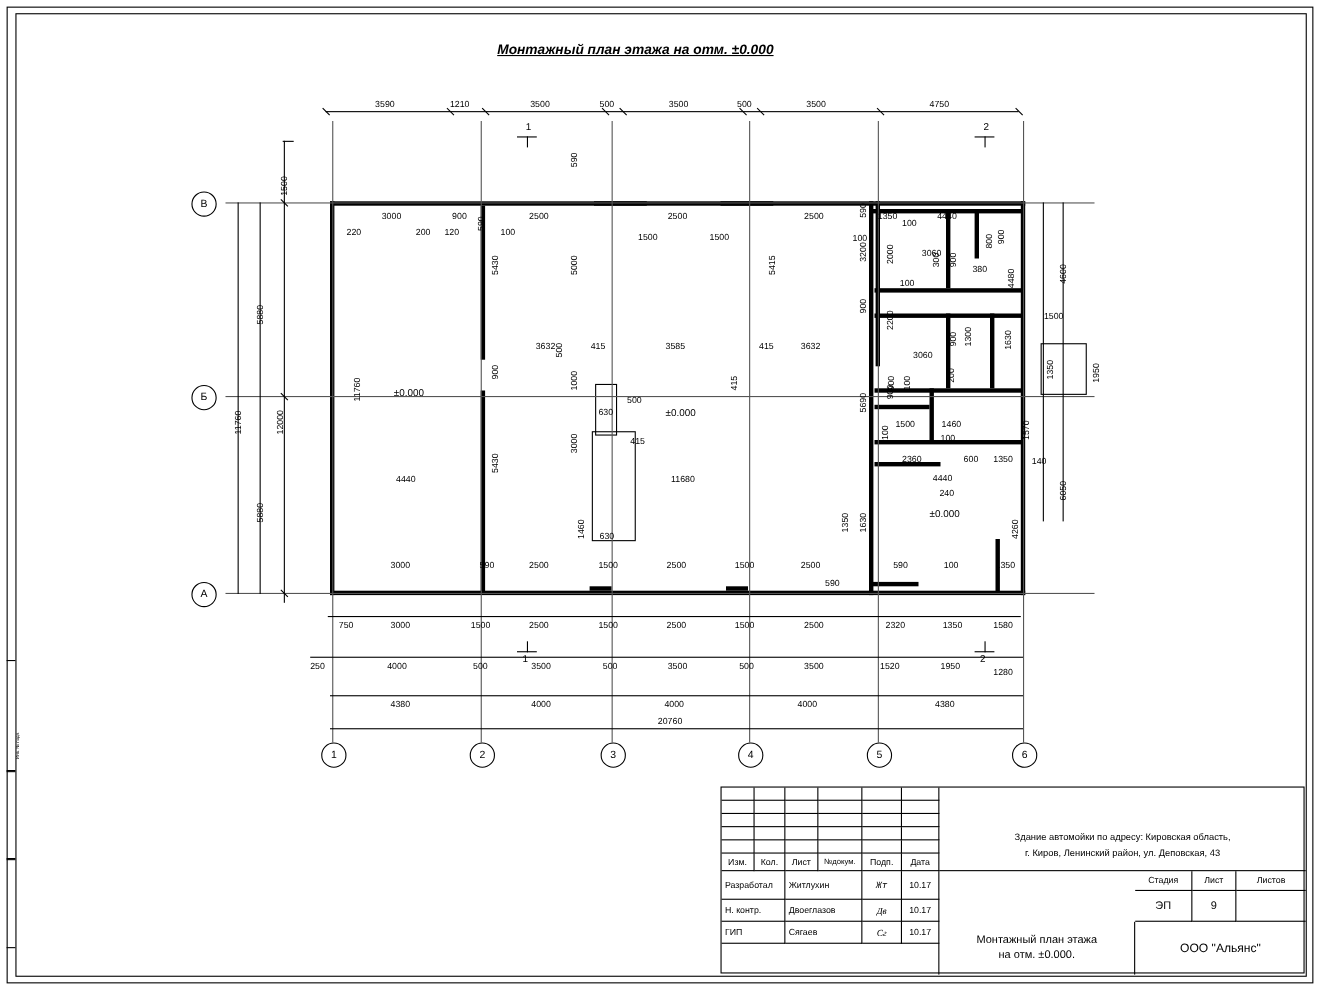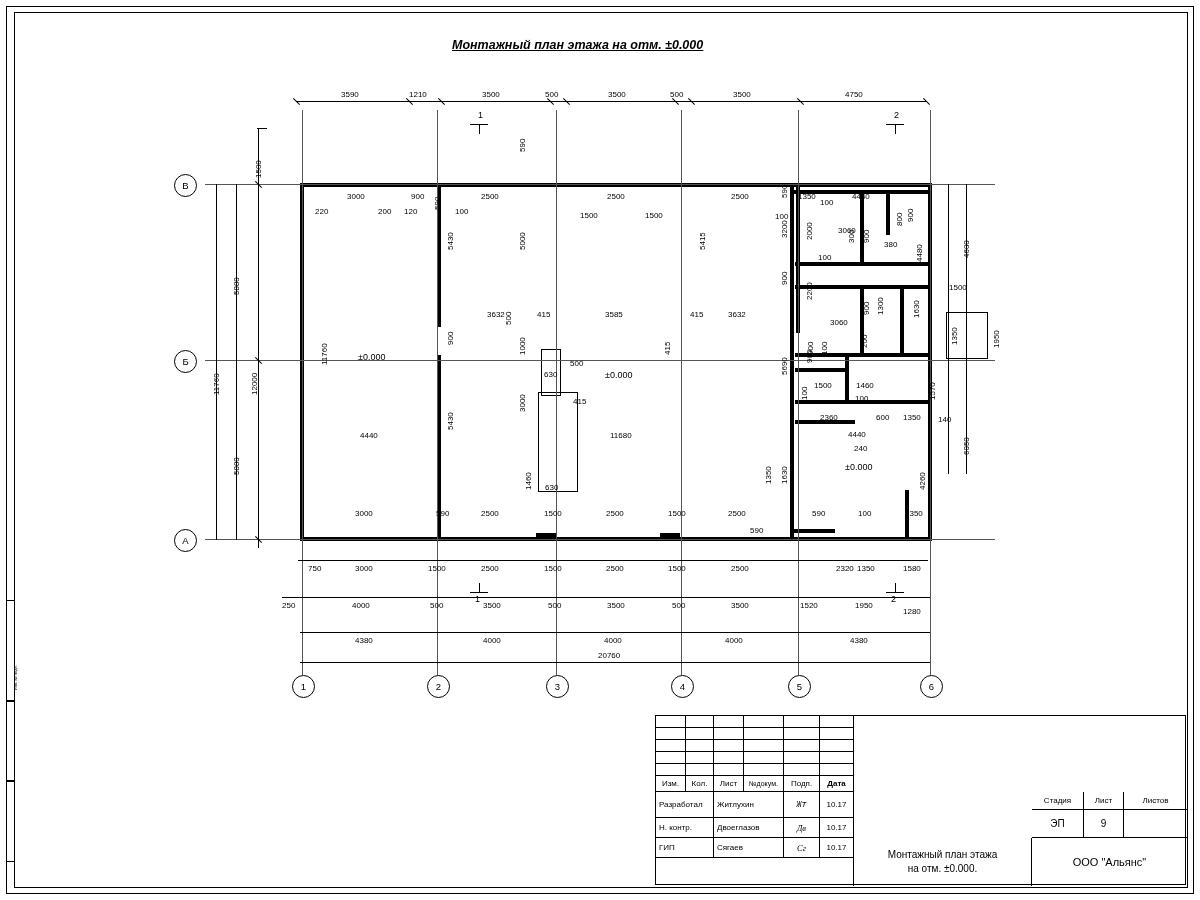--- a/index.html
+++ b/index.html
@@ -304,21 +304,21 @@
   <div class="ln hl" style="left:300px;top:662px;width:630px;"></div>
 
   <div class="dim" style="left:308px;top:564px;">750</div>
   <div class="dim" style="left:355px;top:564px;">3000</div>
   <div class="dim" style="left:428px;top:564px;">1500</div>
   <div class="dim" style="left:481px;top:564px;">2500</div>
   <div class="dim" style="left:544px;top:564px;">1500</div>
   <div class="dim" style="left:606px;top:564px;">2500</div>
   <div class="dim" style="left:668px;top:564px;">1500</div>
   <div class="dim" style="left:731px;top:564px;">2500</div>
-  <div class="dim" style="left:836px;top:564px;text-align:center;">2320</div>
+  <div class="dim" style="left:805px;top:564px;text-align:center;">2320</div>
   <div class="dim" style="left:857px;top:564px;">1350</div>
   <div class="dim" style="left:903px;top:564px;">1580</div>
 
   <div class="dim" style="left:282px;top:601px;">250</div>
   <div class="dim" style="left:352px;top:601px;">4000</div>
   <div class="dim" style="left:430px;top:601px;">500</div>
   <div class="dim" style="left:483px;top:601px;">3500</div>
   <div class="dim" style="left:548px;top:601px;">500</div>
   <div class="dim" style="left:607px;top:601px;">3500</div>
   <div class="dim" style="left:672px;top:601px;">500</div>
@@ -377,40 +377,44 @@
     <div class="cell" style="left:58px;top:48px;width:30px;height:12px;"></div>
     <div class="cell" style="left:88px;top:48px;width:40px;height:12px;"></div>
     <div class="cell" style="left:128px;top:48px;width:36px;height:12px;"></div>
     <div class="cell" style="left:164px;top:48px;width:34px;height:12px;"></div>
 
     <div class="cell lbl" style="left:0;top:60px;width:30px;height:16px;">Изм.</div>
     <div class="cell lbl" style="left:30px;top:60px;width:28px;height:16px;">Кол.</div>
     <div class="cell lbl" style="left:58px;top:60px;width:30px;height:16px;">Лист</div>
     <div class="cell lbl" style="left:88px;top:60px;width:40px;height:16px;font-size:7px;">№докум.</div>
     <div class="cell lbl" style="left:128px;top:60px;width:36px;height:16px;">Подп.</div>
-    <div class="cell lbl" style="left:164px;top:60px;width:34px;height:16px;font-weight:bold;">Дата</div>
+    <div class="cell lbl" style="left:164px;top:60px;width:34px;height:16px;">Дата</div>
 
     <div class="cell lbl left" style="left:0;top:76px;width:58px;height:26px;">Разработал</div>
     <div class="cell lbl left" style="left:58px;top:76px;width:70px;height:26px;">Житлухин</div>
     <div class="cell sign" style="left:128px;top:76px;width:36px;height:26px;font-family:Liberation Mono, monospace;">Жт</div>
     <div class="cell lbl" style="left:164px;top:76px;width:34px;height:26px;">10.17</div>
 
     <div class="cell lbl left" style="left:0;top:102px;width:58px;height:20px;">Н. контр.</div>
     <div class="cell lbl left" style="left:58px;top:102px;width:70px;height:20px;">Двоеглазов</div>
     <div class="cell sign" style="left:128px;top:102px;width:36px;height:20px;">Дв</div>
     <div class="cell lbl" style="left:164px;top:102px;width:34px;height:20px;">10.17</div>
 
     <div class="cell lbl left" style="left:0;top:122px;width:58px;height:20px;">ГИП</div>
     <div class="cell lbl left" style="left:58px;top:122px;width:70px;height:20px;">Сягаев</div>
     <div class="cell sign" style="left:128px;top:122px;width:36px;height:20px;">Сг</div>
     <div class="cell lbl" style="left:164px;top:122px;width:34px;height:20px;">10.17</div>
 
     <div class="cell nbb" style="left:0;top:142px;width:198px;height:28px;"></div>
 
 
+    <div class="cell" style="left:198px;top:28px;width:333px;height:48px;border-right:none;flex-direction:column;line-height:14px;">
+      <span>Здание автомойки по адресу: Кировская область,</span>
+      <span>г. Киров, Ленинский район, ул. Деповская, 43</span>
+    </div>
 
 
     <div class="cell lbl" style="left:376px;top:76px;width:52px;height:18px;">Стадия</div>
     <div class="cell lbl" style="left:428px;top:76px;width:40px;height:18px;">Лист</div>
     <div class="cell lbl" style="left:468px;top:76px;width:63px;height:18px;border-right:none;">Листов</div>
 
     <div class="cell tall" style="left:376px;top:94px;width:52px;height:28px;">ЭП</div>
     <div class="cell tall" style="left:428px;top:94px;width:40px;height:28px;">9</div>
     <div class="cell tall" style="left:468px;top:94px;width:63px;height:28px;border-right:none;"></div>
 

